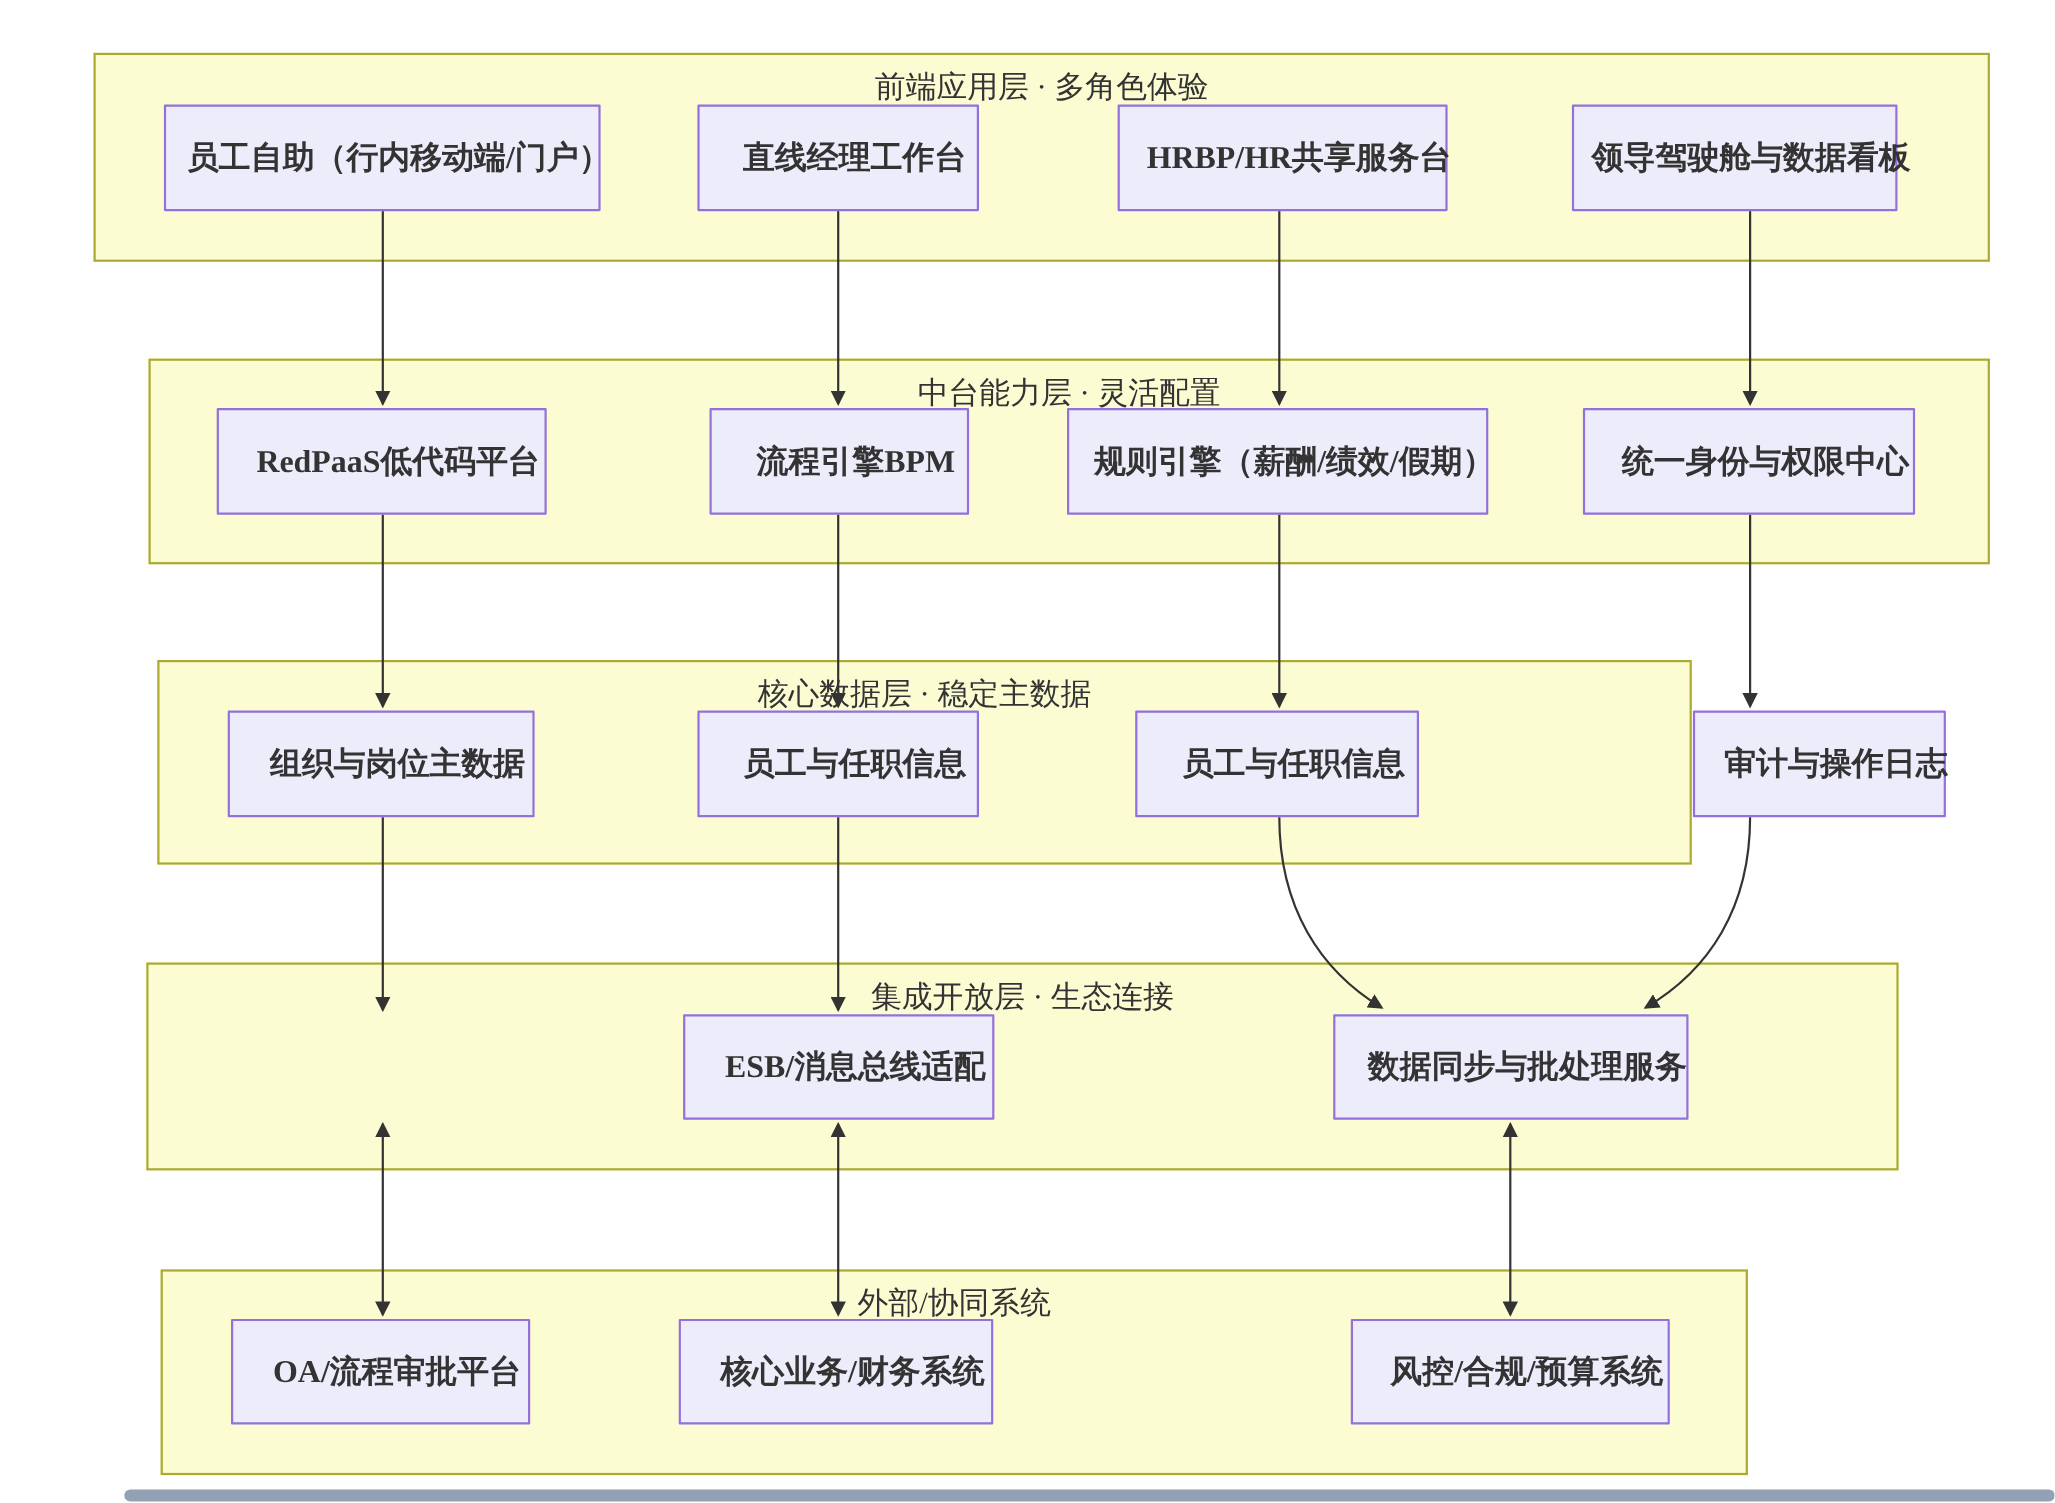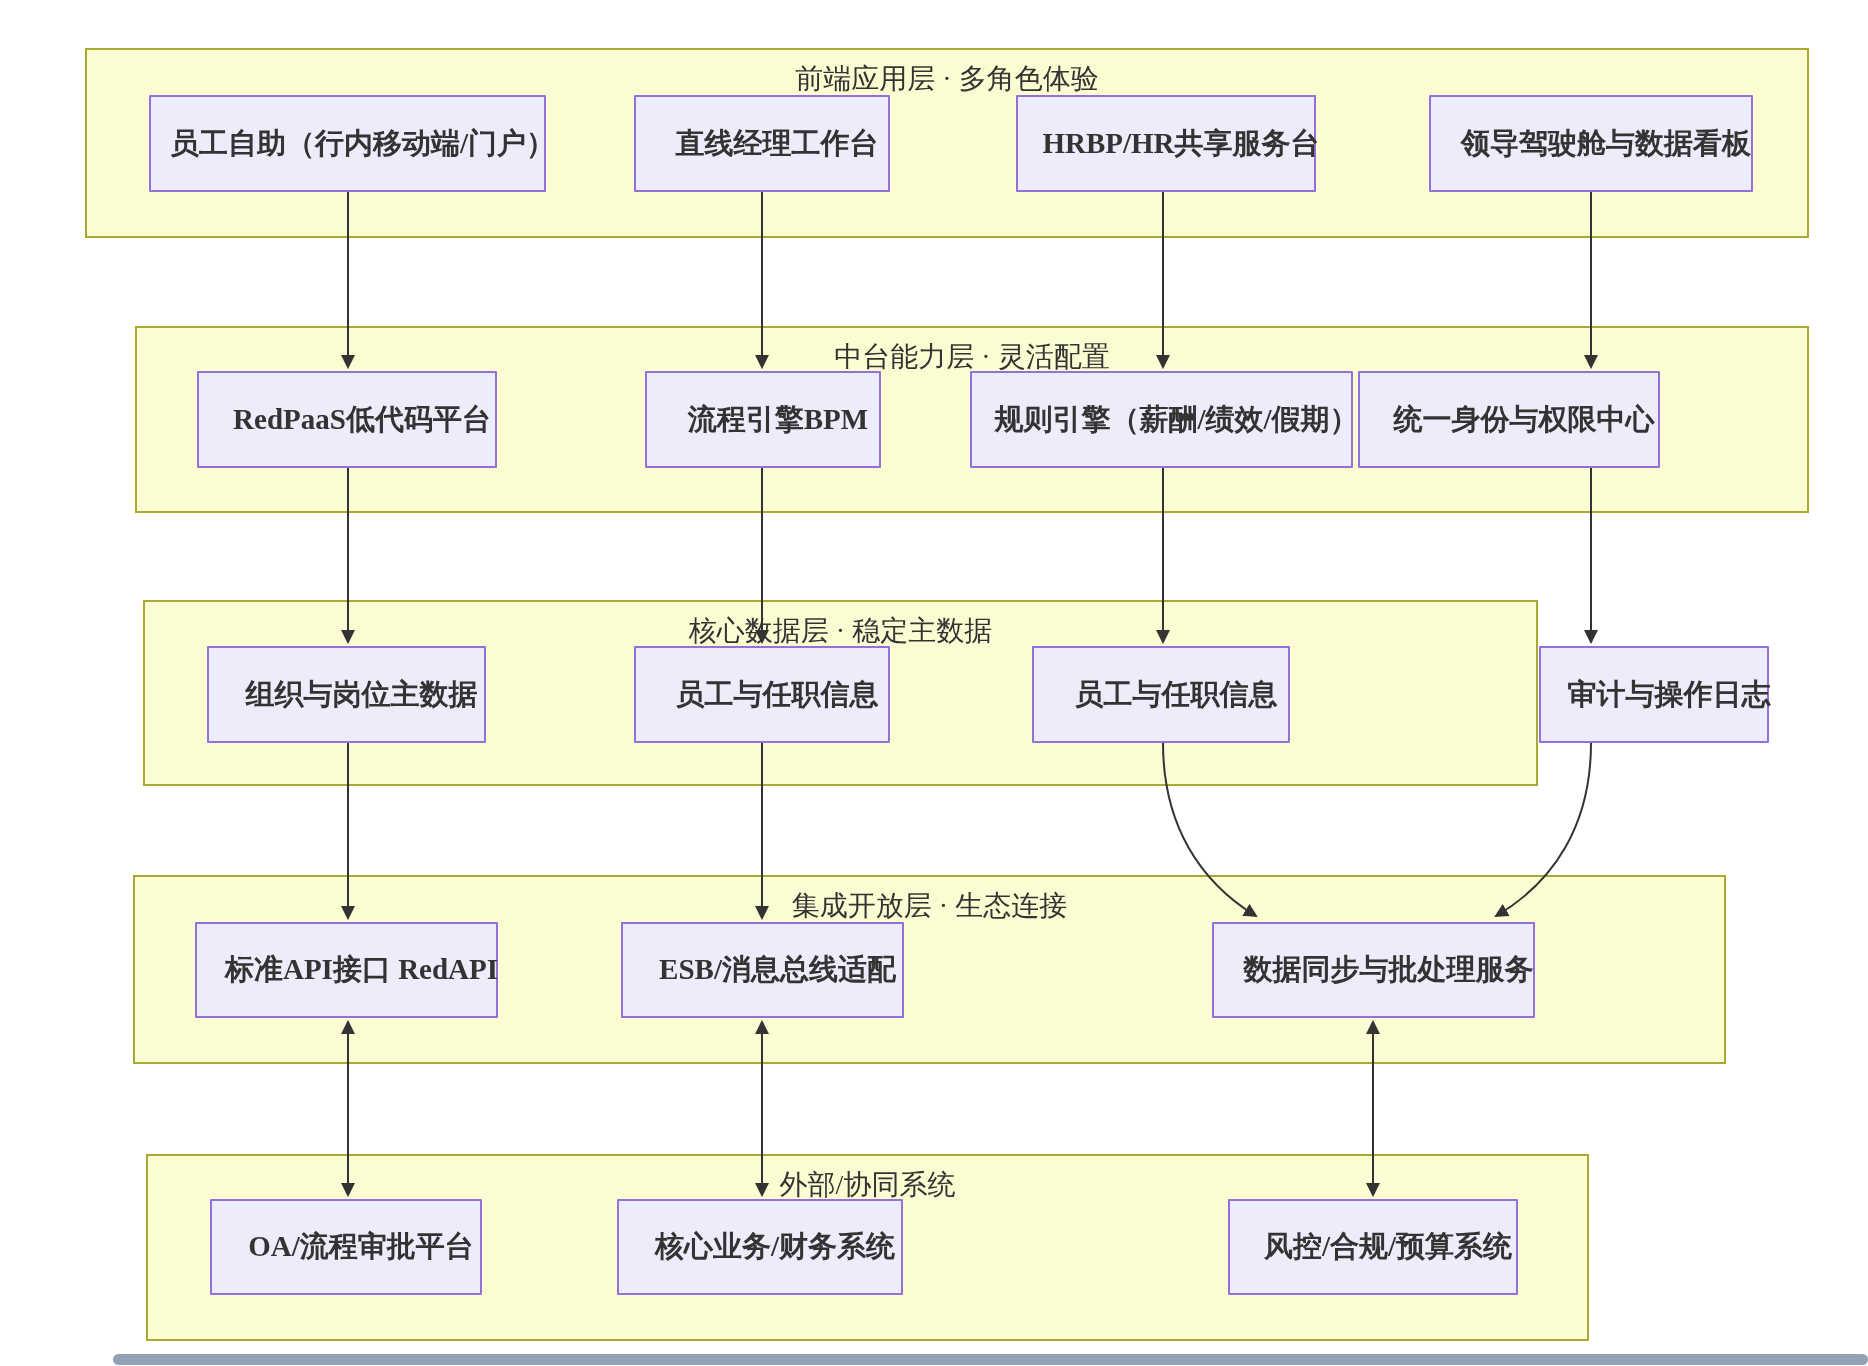--- a/index.html
+++ b/index.html
@@ -78,33 +78,32 @@
   <div class="layer" style="left:133px;top:875px;width:1593px;height:189px">
     <div class="layer-title">集成开放层 · 生态连接</div>
   </div>
   <div class="layer" style="left:146px;top:1154px;width:1443px;height:187px">
     <div class="layer-title">外部/协同系统</div>
   </div>
 
   <div class="node" style="left:149px;top:95px;width:397px;height:97px">员工自助（行内移动端/门户）</div>
   <div class="node" style="left:634px;top:95px;width:256px;height:97px">直线经理工作台</div>
   <div class="node" style="left:1016px;top:95px;width:300px;height:97px">HRBP/HR共享服务台</div>
-  <div class="node" style="left:1429px;top:95px;width:324px;height:97px">领导驾驶舱与数据看板</div>
+  <div class="node" style="left:1429px;top:95px;width:296px;height:97px">领导驾驶舱与数据看板</div>
 
   <div class="node" style="left:197px;top:371px;width:300px;height:97px">RedPaaS低代码平台</div>
   <div class="node" style="left:645px;top:371px;width:236px;height:97px">流程引擎BPM</div>
   <div class="node" style="left:970px;top:371px;width:383px;height:97px">规则引擎（薪酬/绩效/假期）</div>
-  <div class="node" style="left:1358px;top:371px;width:302px;height:97px">统一身份与权限中心</div>
+  <div class="node" style="left:1439px;top:371px;width:302px;height:97px">统一身份与权限中心</div>
 
   <div class="node" style="left:207px;top:646px;width:279px;height:97px">组织与岗位主数据</div>
   <div class="node" style="left:634px;top:646px;width:256px;height:97px">员工与任职信息</div>
   <div class="node" style="left:1032px;top:646px;width:258px;height:97px">员工与任职信息</div>
   <div class="node" style="left:1539px;top:646px;width:230px;height:97px">审计与操作日志</div>
 
-  <div class="node" style="left:195px;top:922px;width:303px;height:96px">标准API接口 RedAPI</div>
   <div class="node" style="left:621px;top:922px;width:283px;height:96px">ESB/消息总线适配</div>
   <div class="node" style="left:1212px;top:922px;width:323px;height:96px">数据同步与批处理服务</div>
 
   <div class="node" style="left:210px;top:1199px;width:272px;height:96px">OA/流程审批平台</div>
   <div class="node" style="left:617px;top:1199px;width:286px;height:96px">核心业务/财务系统</div>
   <div class="node" style="left:1228px;top:1199px;width:290px;height:96px">风控/合规/预算系统</div>
 
   <svg class="edges" viewBox="0 0 1868 1366" xmlns="http://www.w3.org/2000/svg">
     <defs>
       <marker id="arrowhead" viewBox="0 0 10 10" refX="8.5" refY="5" markerWidth="7" markerHeight="7" orient="auto-start-reverse">

